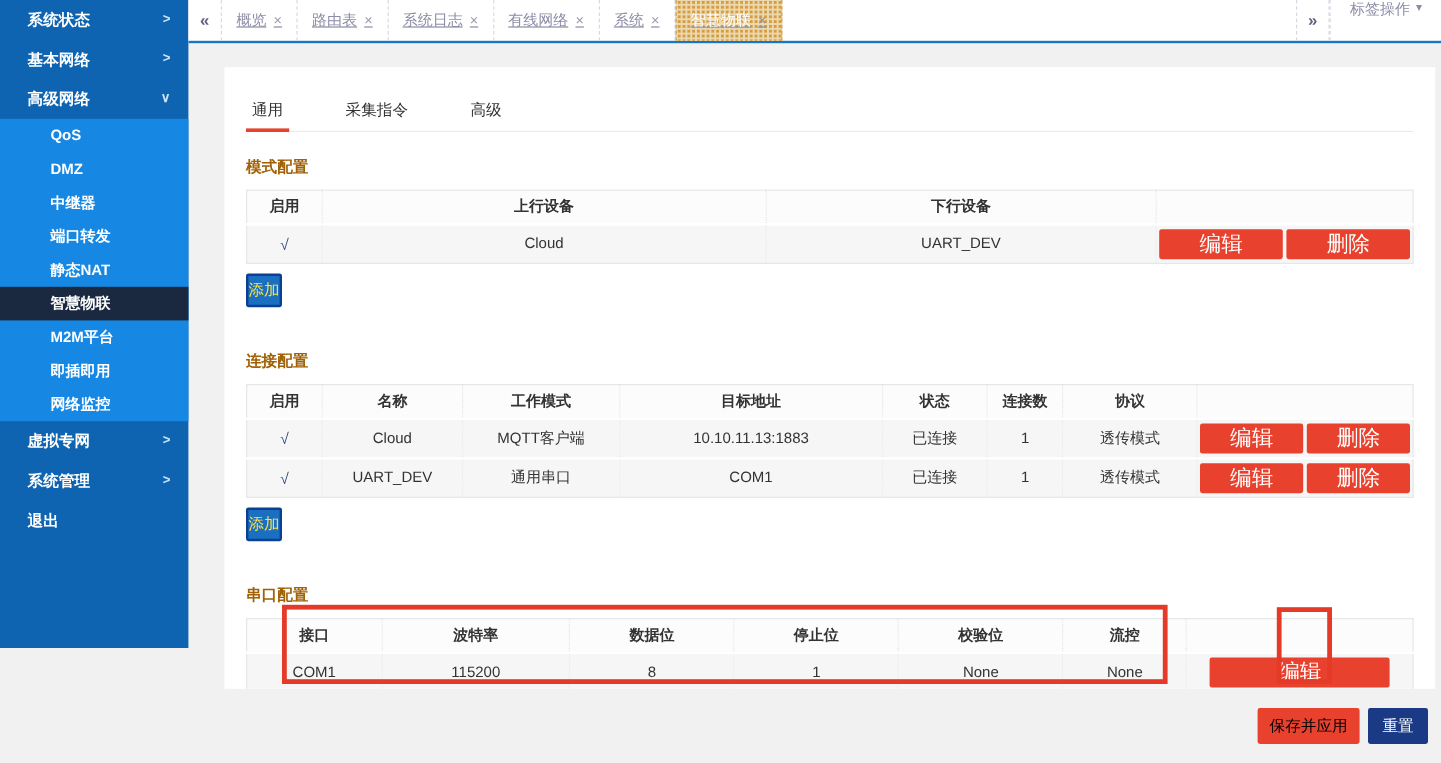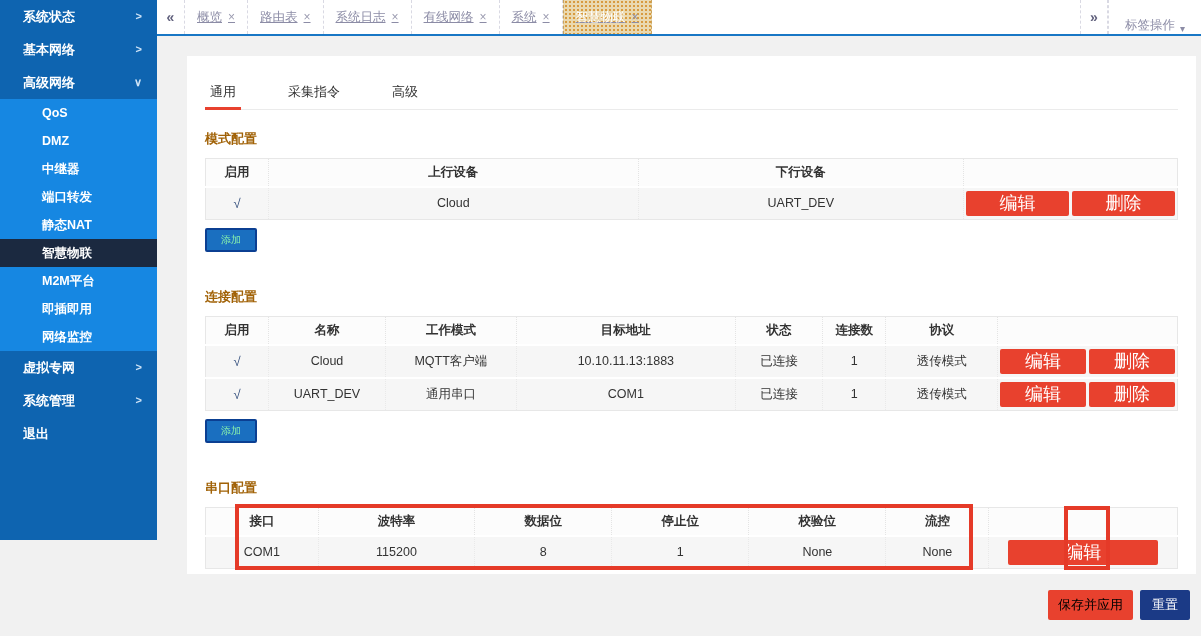--- a/index.html
+++ b/index.html
@@ -51,21 +51,21 @@
     background-color:#ead9b0;
     background-image:radial-gradient(#d89b3f 1.2px, rgba(0,0,0,0) 1.2px);
     background-size:4px 4px;
     color:#fff;
     border-left:1px dashed #caa35c; border-right:1px dashed #caa35c;
   }
   .tab.active .x { color:#8d8da5; }
   .tabbar-right { margin-left:auto; display:flex; align-items:stretch; }
   .tabbar-right .scrollbtn { border-left:1px dashed #d9d9e3; }
   .tag-ops {
-    display:flex; align-items:flex-end; gap:5px; padding:0 16px;
+    display:flex; align-items:flex-start; gap:5px; padding:0 16px;
     border-left:1px dashed #d9d9e3; cursor:pointer; color:#8c8ca6;
   }
   
   .card {
     margin:20px 5px 0 30px; width:1009px; height:518px;
     background:#fff; overflow:hidden;
   }
   .content-tabs {
     margin:20px 18px 0; display:flex; gap:42px;
     border-bottom:1px solid #ebebeb; height:34px;align-items:center;
@@ -92,23 +92,23 @@
   td.check { color:#35507e; font-size:13px; }
   .btn-row { display:flex; gap:3px; padding:0 2px; }
   .btn-row .btn-red { flex:1; }
   .btn-single { padding:0 2px; }
   .btn-single .btn-red { width:150px; margin:0 auto; }
   .btn-red {
     display:block; background:#e8412e; color:#fff; height:25px; line-height:25px;
     text-align:center; border-radius:2px; font-size:18px; cursor:pointer;
   }
   .add-btn {
-    display:inline-block; margin-top:8px; background:#1a6fc0; color:#86efac;
-    border:2px solid #0b3f92; border-radius:2px; font-size:10px;
-    padding:3px 14px; cursor:pointer;
+    display:inline-block; margin-top:8px; background:#1a6fc0; color:#fde047;
+    border:2px solid #0b3f92; border-radius:2px; font-size:13px;
+    padding:3px 0; cursor:pointer;
   }
   
   .footer-btns {
     position:absolute; top:590px; right:11px; display:flex; gap:7px;
   }
   .btn-save {
     background:#e8412e; color:#000000; font-size:13px; padding:6px 10px;
     border-radius:2px; cursor:pointer;
   }
   .btn-reset {

